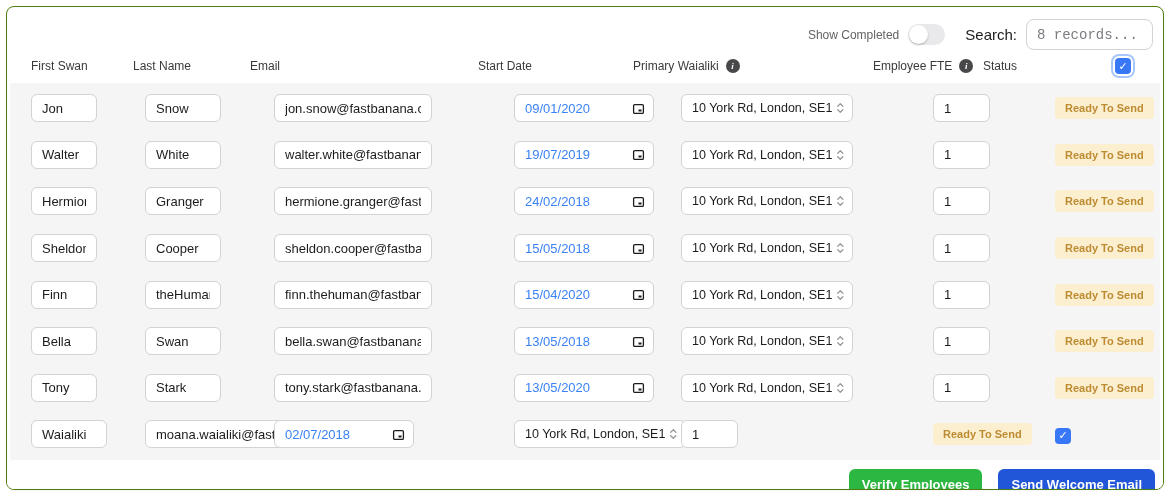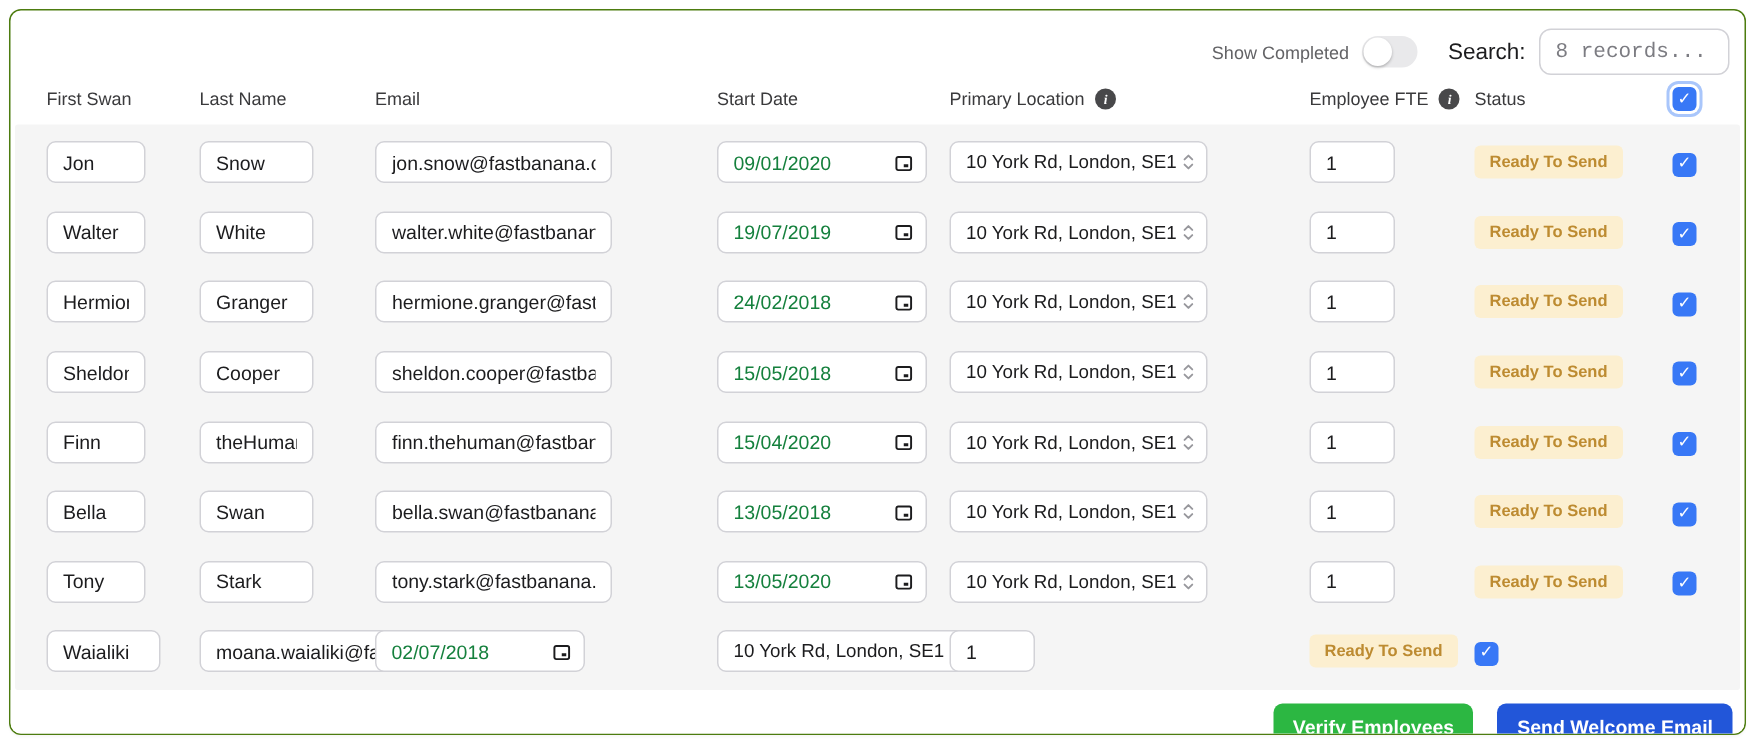--- a/index.html
+++ b/index.html
@@ -19,28 +19,28 @@
   .search-input { width: 127px; height: 31px; border: 1px solid #d2d2d7; border-radius: 8px; padding: 0 10px; font-size: 14px; color: #1c1c1e; outline: none; font-family: Liberation Mono, monospace; }
   .search-input::placeholder { color: #7c7c82; }
   
   .grid-row { display: grid; grid-template-columns: 102px 117px 228px 155px 240px 110px 132px 26px; align-items: center; padding: 0 24px; }
   .col-header { padding-top: 2px; padding-bottom: 9px; }
   .col-label { font-size: 12px; color: #3a3a3c; }
   .col-with-info { display: flex; align-items: center; gap: 7px; }
   .info-icon { width: 14px; height: 14px; border-radius: 50%; background: #48484a; color: #fff; font-size: 9px; font-weight: 700; display: inline-flex; align-items: center; justify-content: center; font-style: italic; font-family: "Liberation Serif", "DejaVu Serif", serif; }
   
   .body-panel { background: #f5f5f5; margin: 0 3px; border-radius: 2px; flex: 1; padding: 2px 0; }
-  .body-row { height: 46.6px; padding: 0 21px; }
+  .body-row { height: 46.6px; padding: 0 21px; gap: 12px; }
   .tbl-input { height: 28px; border: 1px solid #d2d2d7; border-radius: 6px; background: #fff; font-size: 13px; color: #1c1c1e; padding: 0 10px; outline: none; font-family: inherit; }
   .name-input { width: 66px; }
   .lname-input { width: 76px; }
   .email-input { width: 158px; }
   .fte-input { width: 57px; }
   .date-box { width: 140px; height: 28px; border: 1px solid #d2d2d7; border-radius: 6px; background: #fff; display: flex; align-items: center; padding: 0 8px 0 10px; }
-  .date-box .bare { border: none; outline: none; flex: 1; min-width: 0; font-size: 13px; color: #15803d; font-family: inherit; background: transparent; }
+  .date-box .bare { border: none; outline: none; flex: 1; min-width: 0; font-size: 13px; color: #3b82f6; font-family: inherit; background: transparent; }
   .cal-icon { flex: 0 0 auto; }
   .select-box { width: 172px; height: 28px; border: 1px solid #d2d2d7; border-radius: 6px; background: #fff; display: flex; align-items: center; justify-content: space-between; padding: 0 7px 0 10px; cursor: default; }
   .sel-text { font-size: 12.5px; color: #1c1c1e; white-space: nowrap; overflow: hidden; }
   .badge { display: inline-block; padding: 5px 10px; border-radius: 4px; background: #fcefd0; color: #bd8b31; font-size: 11px; font-weight: 600; white-space: nowrap; }
   .checkbox { width: 16px; height: 16px; border-radius: 4px; background: #3878f6; display: inline-flex; align-items: center; justify-content: center; cursor: pointer; }
   .checkbox .check { color: #fff; font-size: 11px; font-weight: 700; line-height: 1; }
   .checkbox:not(.checked) { background: #fff; border: 1px solid #d2d2d7; }
   .checkbox:not(.checked) .check { display: none; }
   .checkbox.ringed { box-shadow: 0 0 0 2px #fff, 0 0 0 4px #a9c6fb; }
   
@@ -62,21 +62,21 @@
     <span class="search-label">Search:</span>
     <input class="search-input" type="text" placeholder="8 records..." style="">
   </div>
 
   <div class="grid-row col-header">
     <span class="col-label">First Swan</span>
     <span class="col-label">Last Name</span>
     <span class="col-label">Email</span>
     <span class="col-label">Start Date</span>
     <span class="col-label col-with-info">
-      <span>Primary Location</span>
+      <span>Primary Waialiki</span>
       <span class="info-icon">i</span>
     </span>
     <span class="col-label col-with-info">
       <span>Employee FTE</span>
       <span class="info-icon">i</span>
     </span>
     <span class="col-label">Status</span>
     <span class="checkbox checked ringed">
       <span class="check">✓</span>
     </span>

